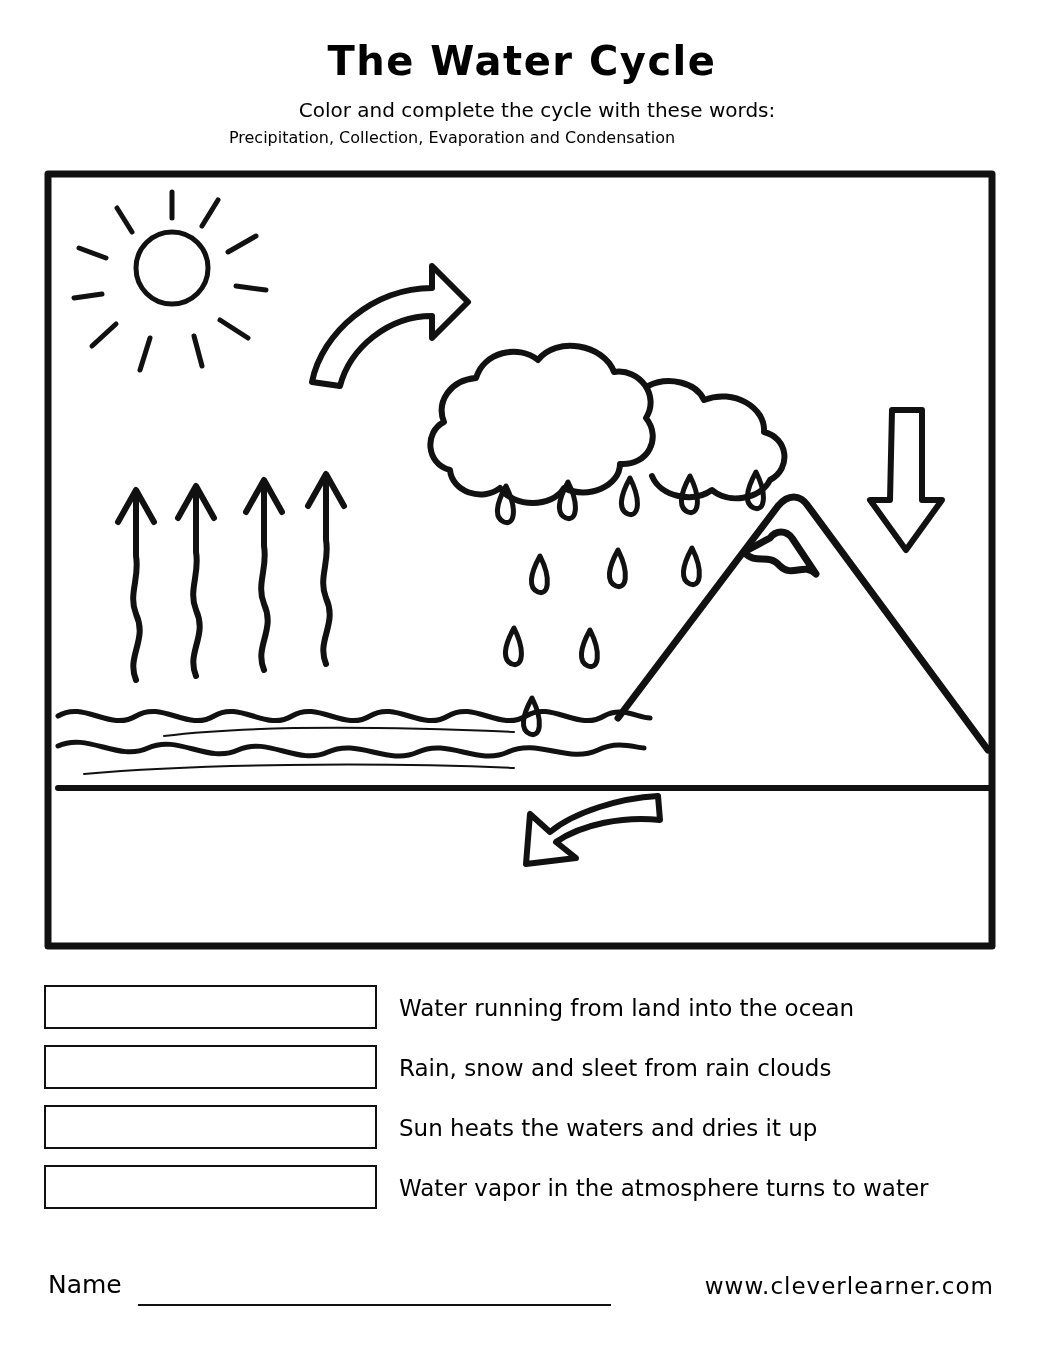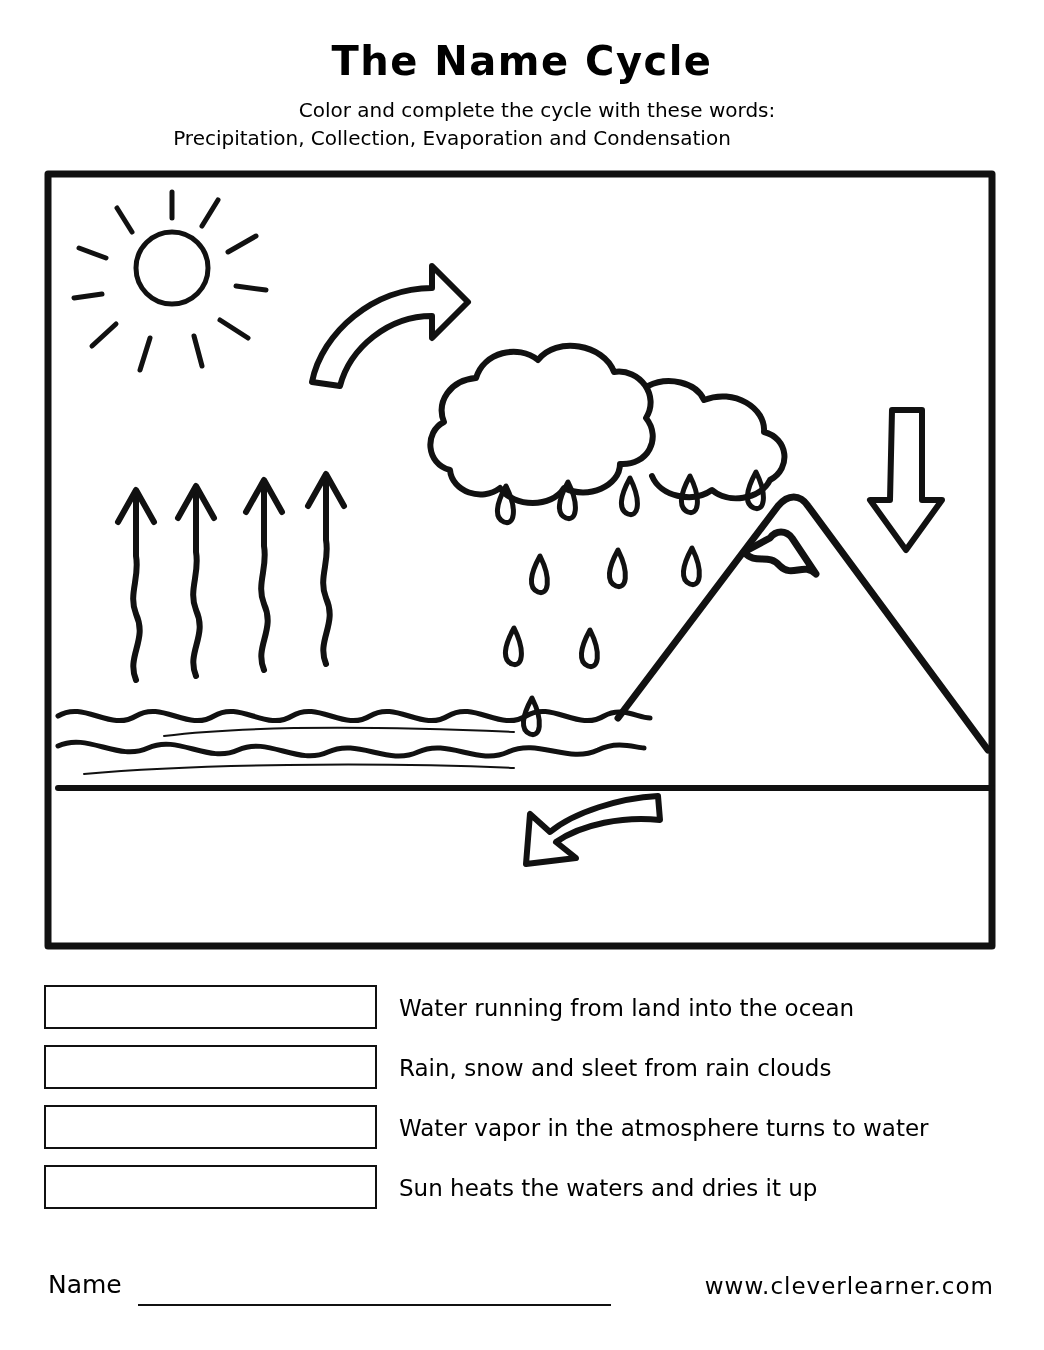--- a/index.html
+++ b/index.html
@@ -43,21 +43,21 @@
     line-height: 28px;
     font-family: "DejaVu Sans", sans-serif;
     padding-left: 15px;
   }
   .subtitle-line2 {
     position: absolute;
     top: 124px;
     left: 0;
     width: 904px;
     text-align: center;
-    font-size: 20px;
+    font-size: 16px;
     line-height: 28px;
     font-family: "DejaVu Sans", sans-serif;
   }
 
   
   .diagram-wrap {
     position: absolute;
     left: 44px;
     top: 170px;
     width: 952px;
@@ -130,21 +130,21 @@
     font-size: 23px;
     letter-spacing: 1px;
     font-family: "DejaVu Sans", sans-serif;
   }
 </style>
 </head>
 <body>
 
 <div class="sheet">
 
-  <div class="title">The Name Cycle</div>
+  <div class="title">The Water Cycle</div>
   <div class="subtitle">Color and complete the cycle with these words:</div>
   <div class="subtitle-line2">Precipitation, Collection, Evaporation and Condensation</div>
 
   <div class="diagram-wrap">
     <svg class="diagram-svg" viewBox="0 0 952 780" xmlns="http://www.w3.org/2000/svg">
       <g fill="none" stroke="#111" stroke-width="6" stroke-linecap="round" stroke-linejoin="round">
 
         <rect x="4" y="4" width="944" height="772" stroke-width="7"></rect>
 
         <g stroke-width="5">
@@ -254,26 +254,26 @@
       <div class="answer-text">Water running from land into the ocean</div>
     </div>
 
     <div class="answer-row">
       <div class="answer-box"></div>
       <div class="answer-text">Rain, snow and sleet from rain clouds</div>
     </div>
 
     <div class="answer-row">
       <div class="answer-box"></div>
+      <div class="answer-text">Sun heats the waters and dries it up</div>
+    </div>
+
+    <div class="answer-row">
+      <div class="answer-box"></div>
       <div class="answer-text">Water vapor in the atmosphere turns to water</div>
-    </div>
-
-    <div class="answer-row">
-      <div class="answer-box"></div>
-      <div class="answer-text">Sun heats the waters and dries it up</div>
     </div>
 
   </div>
 
   <div class="footer">
     <div class="name-label">Name</div>
     <div class="name-line"></div>
     <div class="site">www.cleverlearner.com</div>
   </div>
 

